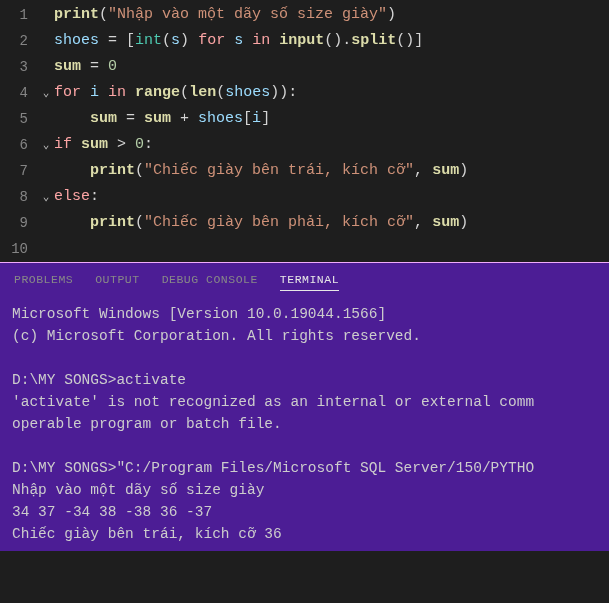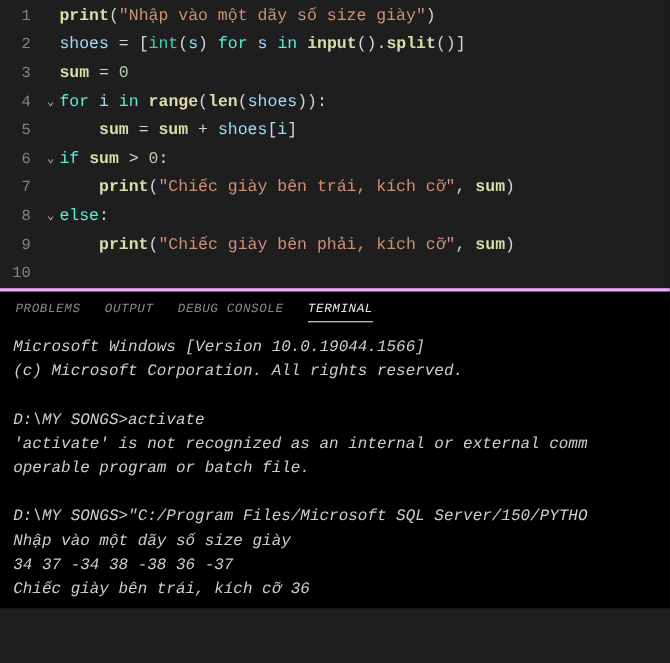--- a/index.html
+++ b/index.html
@@ -33,33 +33,32 @@
 .fold {
   width: 16px;
   color: #c5c5c5;
   font-size: 11px;
   text-align: center;
   user-select: none;
 }
 .code {
   white-space: pre;
 }
-.kw { color: #5eead4; }
+.kw { color: #fca5a5; }
 .fn { color: #dcdcaa; font-weight: bold; }
 .tp { color: #4ec9b0; text-align: center; }
 .var { color: #9cdcfe; }
 .str { color: #ce9178; }
 .num { color: #b5cea8; }
 .pun { color: #d4d4d4; }
 .op { color: #d4d4d4; }
 .panel {
-  background: #000000;
-  border-top: 3px solid #f0abfc;
+  background: #4c1d95;
+  border-top: 1px solid #f0abfc;
   padding-top: 6px;
-  font-style: italic;
 }
 .tabs {
   display: flex;
   gap: 22px;
   padding: 4px 14px 6px 14px;
   font-size: 11.5px;
   letter-spacing: .5px;
 }
 .tab {
   color: #888;

